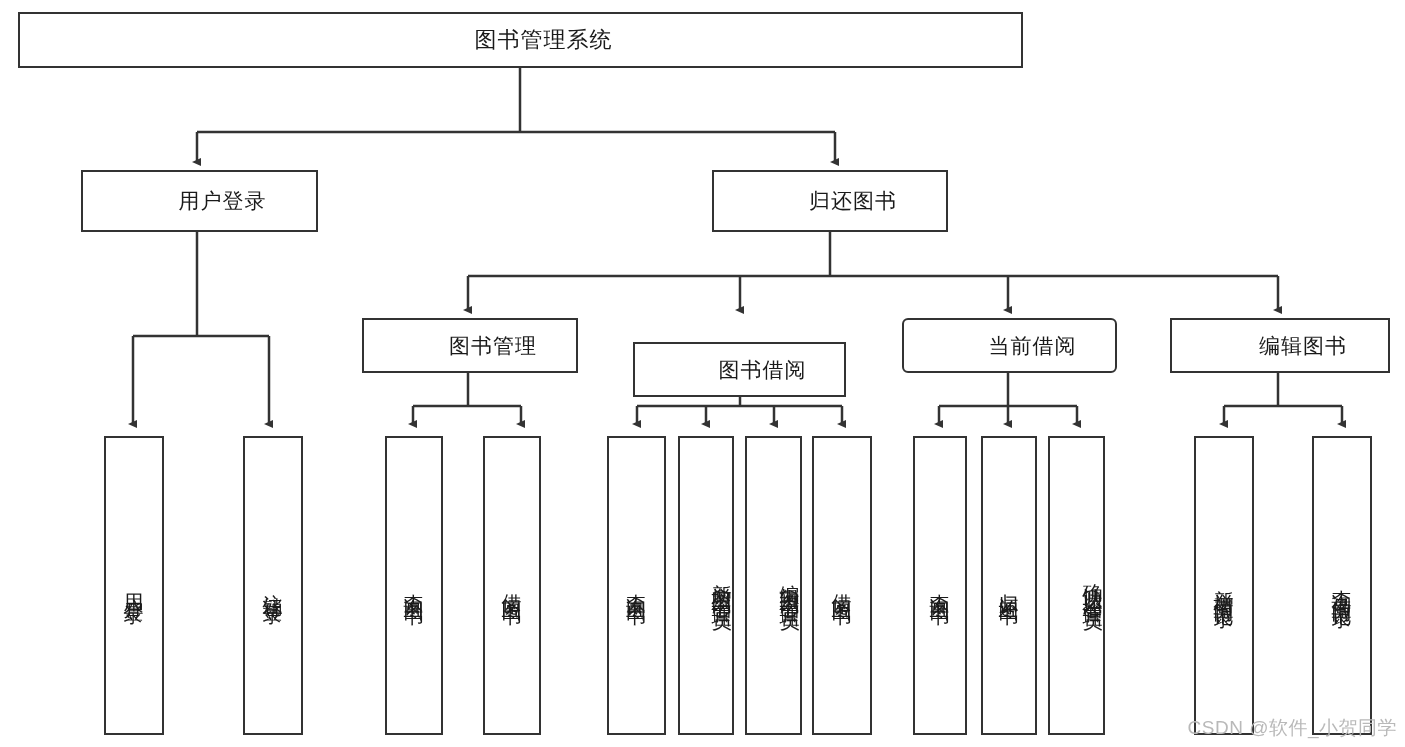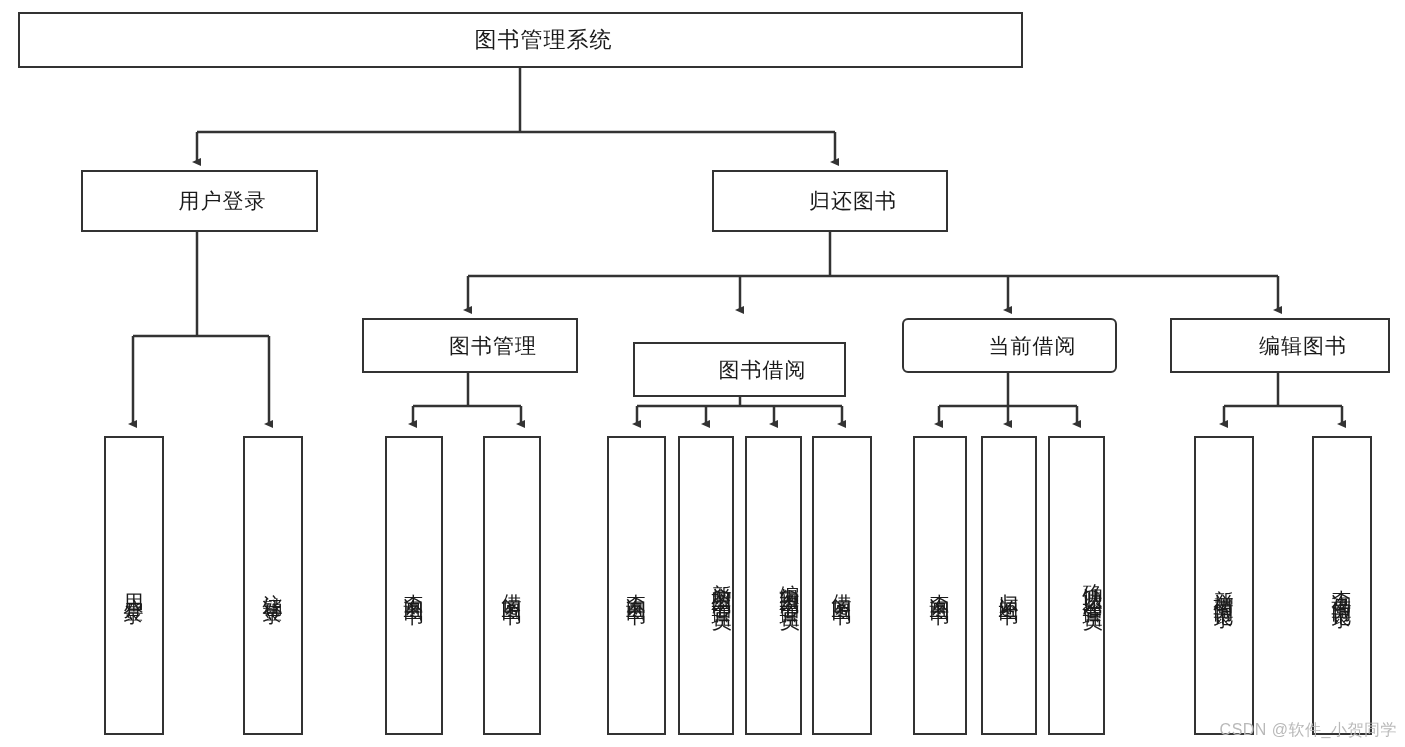--- a/index.html
+++ b/index.html
@@ -54,21 +54,21 @@
   .node.v.top {
     align-items: flex-start;
   }
   .node.root {
     font-size: 22px;
   }
   .watermark {
     position: absolute;
     right: 8px;
     bottom: 6px;
-    font-size: 16px;
+    font-size: 19px;
     color: #b9b9b9;
     letter-spacing: 0.5px;
     white-space: nowrap;
   }
 </style>
 </head>
 <body>
 
 <div id="canvas">
 

